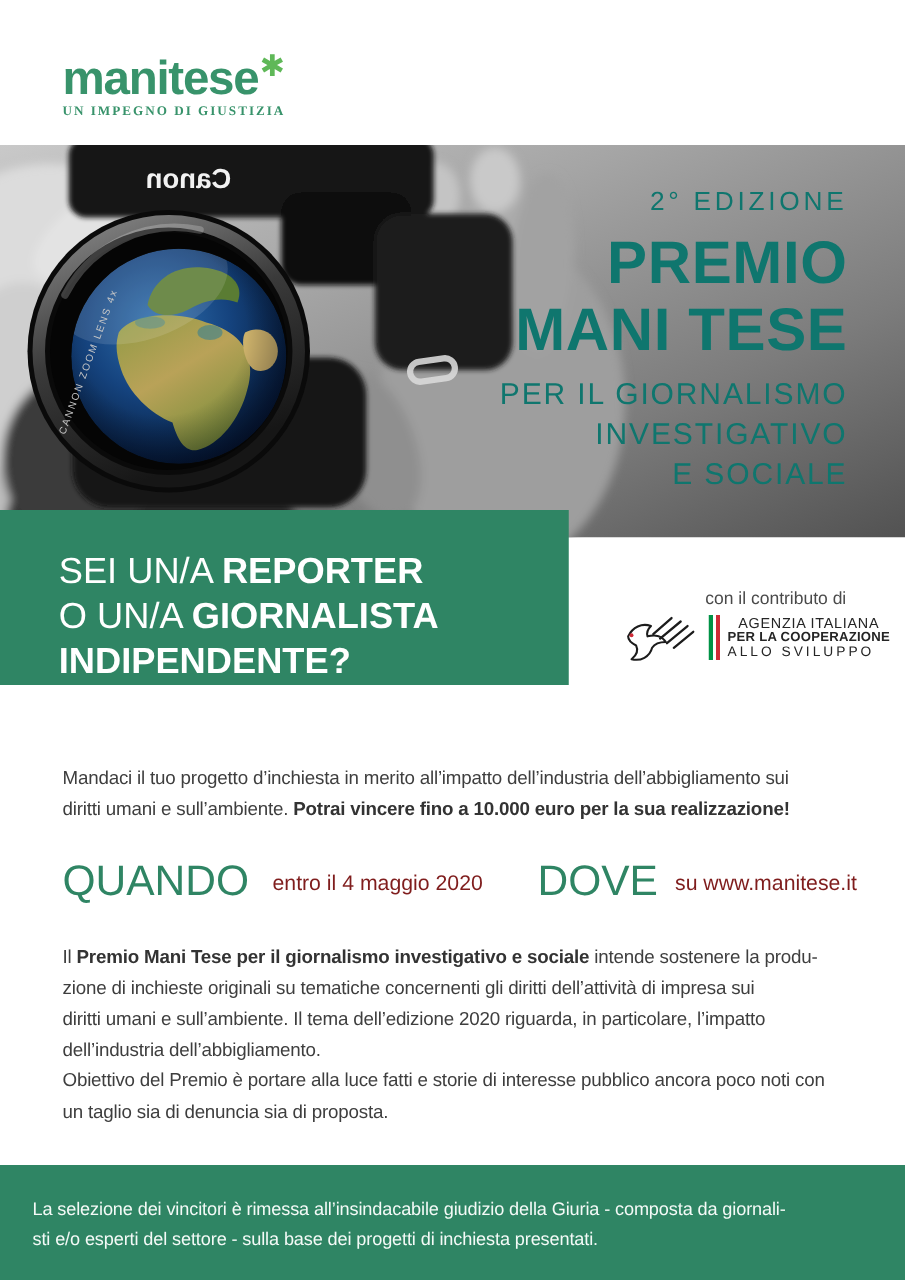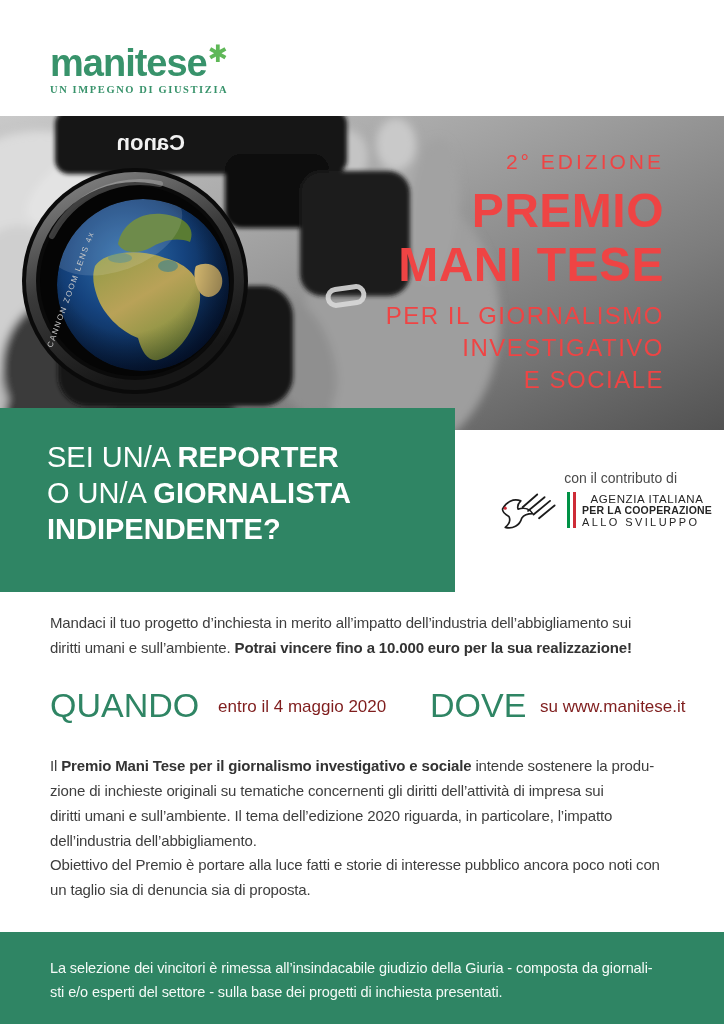--- a/index.html
+++ b/index.html
@@ -11,26 +11,26 @@
   }
   
   .logo-block { position:absolute; left:50px; top:34px; }
   .brand { font-size:38px; font-weight:700; letter-spacing:-1px; color:#38936B; line-height:40px; }
   .brand .ast { font-size:24px; color:#5FB858; vertical-align:14px; letter-spacing:0; margin-left:1px; }
   .tagline { margin-top:1px; font-family:"Liberation Serif","DejaVu Serif",serif;
     font-size:10.5px; font-weight:700; letter-spacing:1.6px; color:#38936B; }
   
   .hero { position:absolute; left:0; top:116px; width:724px; height:314px; }
   .hero svg { display:block; }
-  .hero-text { position:absolute; right:60px; top:34px; text-align:right; color:#ef4444;margin-left:24px; }
+  .hero-text { position:absolute; right:46px; top:34px; text-align:right; color:#0f766e;margin-left:24px; }
   .edition { font-size:21px; font-weight:500; letter-spacing:3px; margin-bottom:10px; }
   .title-big { font-size:48px; font-weight:800; line-height:54px; letter-spacing:0.5px;text-align:right; }
   .subtitle { font-size:24px; font-weight:400; line-height:32px; letter-spacing:1.5px; margin-top:8px; }
   
-  .banner { position:absolute; left:0; top:408px; width:455px; height:184px; background:#2F8564; }
+  .banner { position:absolute; left:0; top:408px; width:455px; height:140px; background:#2F8564; }
   .banner-inner { padding:31px 0 0 47px; color:#fff; font-size:29px; line-height:36px; }
   .banner-inner .reg { font-weight:400; }
   .banner-inner .bld { font-weight:800; }
   
   .contribute-label { position:absolute; top:470px; right:47px; font-size:14px; color:#4a4a4a; }
   .aics { position:absolute; top:487px; left:497px; display:flex; align-items:center; gap:6px; }
   .tricolor { width:9px; height:36px;
     background:linear-gradient(90deg,#009246 0 38%,#ffffff 38% 62%,#CE2B37 62% 100%); }
   .aics-text { color:#252525; }
   .aics-l1 { font-size:11.5px; font-weight:500; letter-spacing:0.6px; line-height:12px;text-align:center; }
@@ -43,21 +43,21 @@
   .when-label { position:absolute; font-size:34px; font-weight:400; color:#2F8564; letter-spacing:0; }
   #quando { left:50px; top:686px; }
   #dove { left:430px; top:686px; }
   .when-value { position:absolute; font-size:17px; color:#7f1d1d; }
   #quando-val { left:218px; top:697px; }
   #dove-val { left:540px; top:697px; }
   .desc1 { position:absolute; left:50px; top:753px; font-size:15px; line-height:25px; color:#3E3E3E; }
   .desc2 { position:absolute; left:50px; top:852px; font-size:15px; line-height:25px; color:#3E3E3E; }
   
   .footer { position:absolute; left:0; top:932px; width:724px; height:92px; background:#2F8564; }
-  .footer-inner { padding:24px 0 0 50px; color:#f4faf7; font-size:14.5px; line-height:24px; }
+  .footer-inner { padding:24px 0 0 26px; color:#f4faf7; font-size:14.5px; line-height:24px; }
   .footer-inner .bodyline { letter-spacing:-0.1px; }
 </style>
 </head>
 <body>
 
 <div class="page">
 
   <div class="logo-block">
     <div class="brand"><span>manitese</span><span class="ast">✱</span></div>
     <div class="tagline">UN IMPEGNO DI GIUSTIZIA</div>

